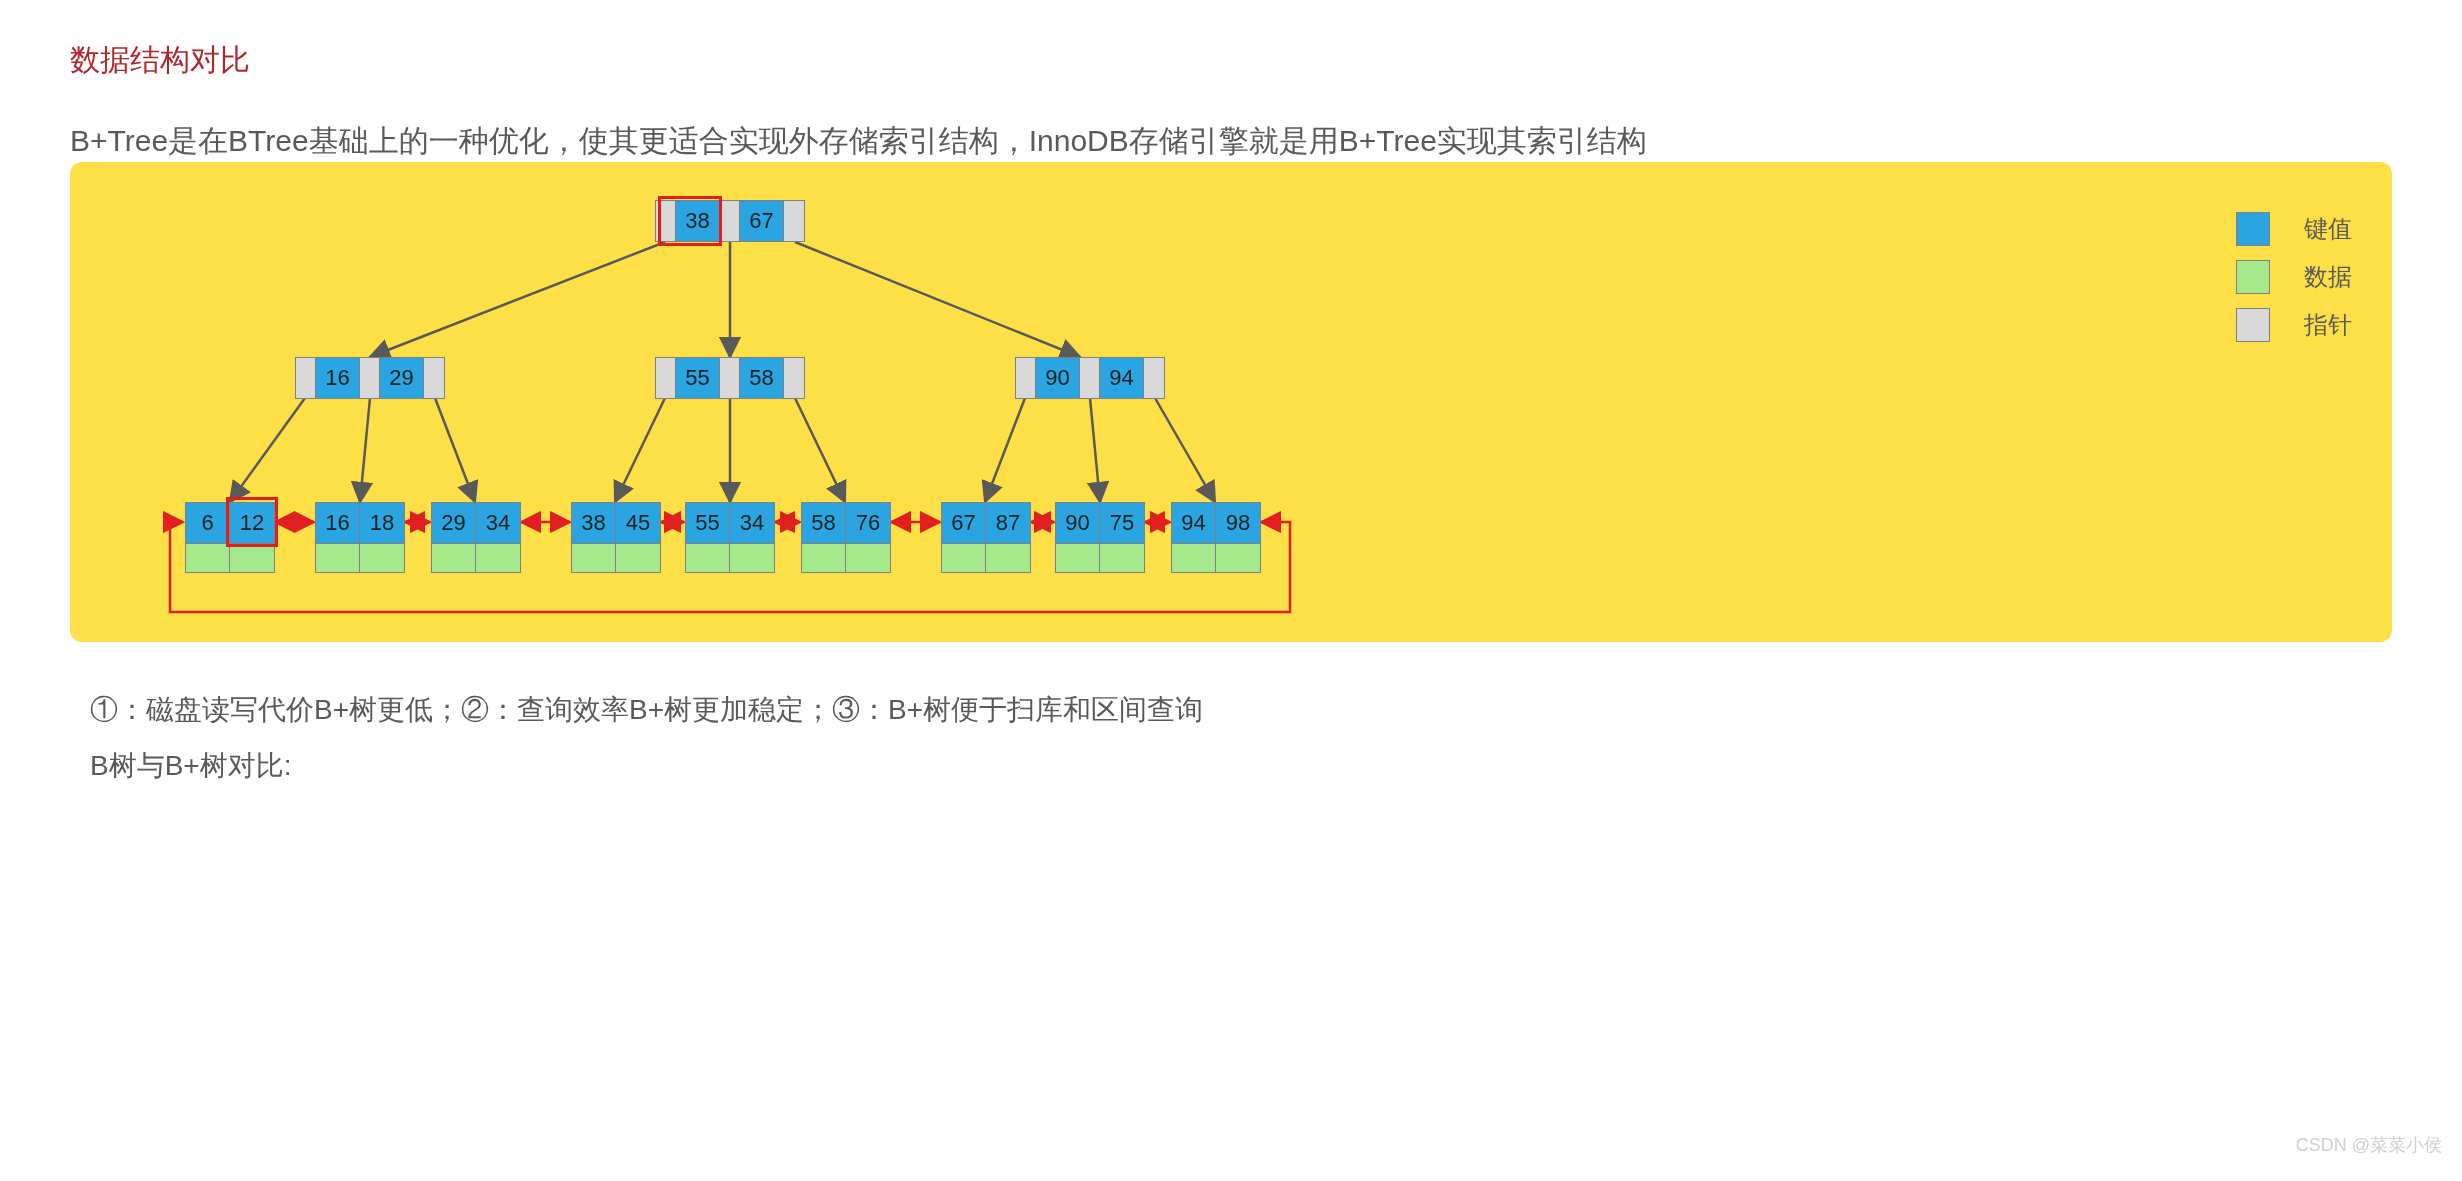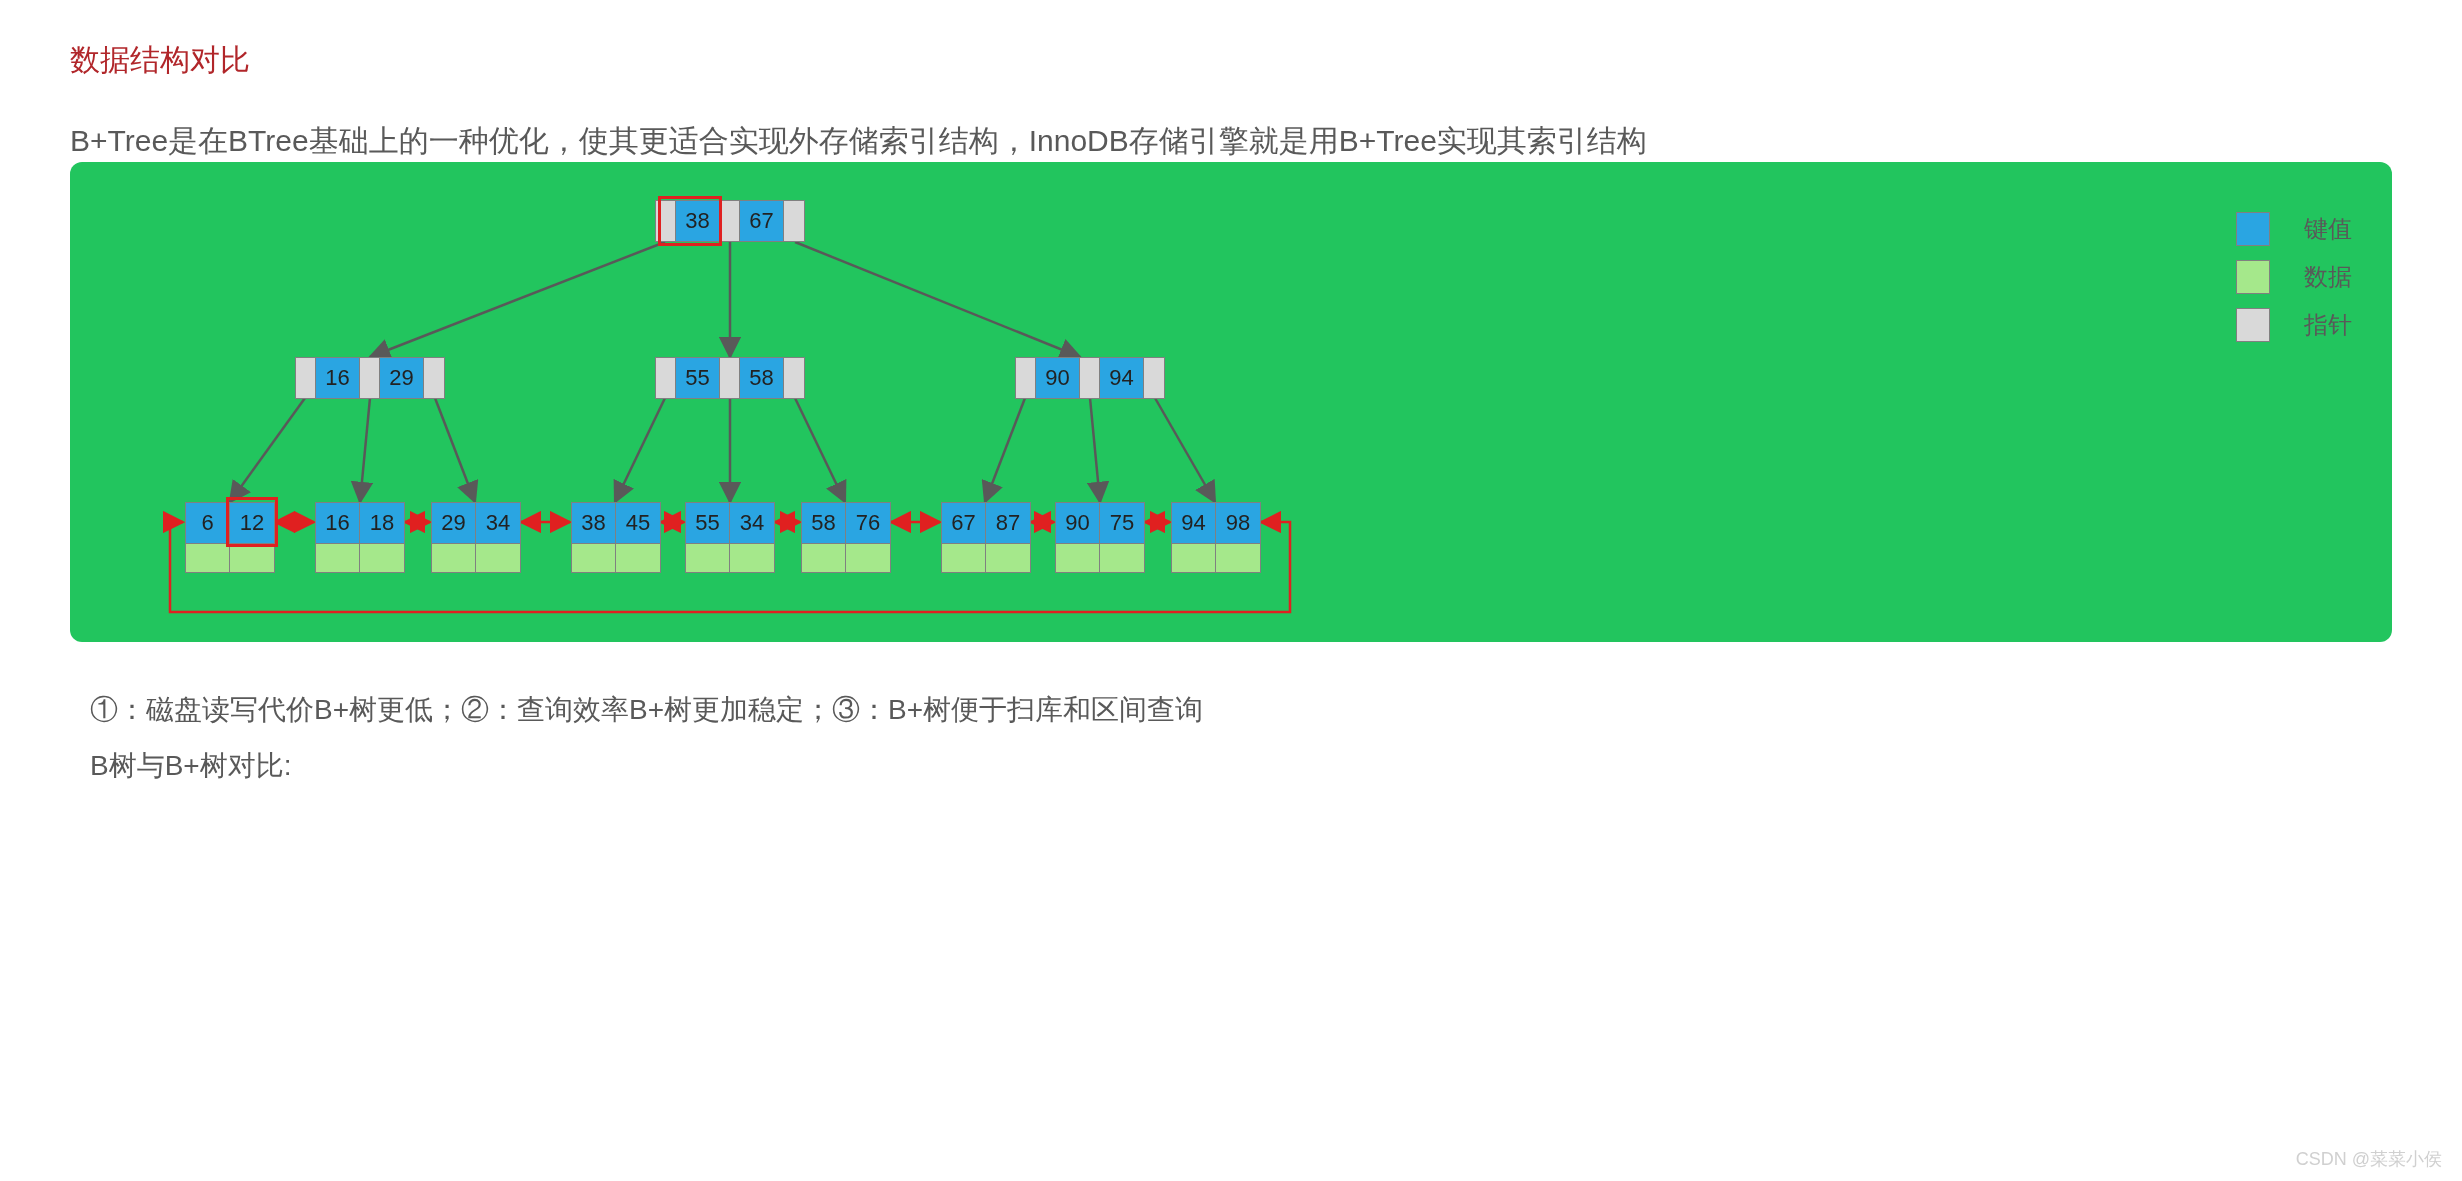--- a/index.html
+++ b/index.html
@@ -15,21 +15,21 @@
     color: #b1262a;
     font-size: 30px;
     font-weight: 400;
     margin-bottom: 40px;
   }
   .subtitle {
     color: #595959;
     font-size: 30px;
   }
   .diagram-box {
-    background: #22c55e;
+    background: #fde047;
     border-radius: 12px;
     width: 100%;
     height: 480px;
     position: relative;
     margin-bottom: 40px;
   }
   .legend {
     position: absolute;
     top: 50px;
     right: 40px;
@@ -94,21 +94,21 @@
 
   .footer {
     color: #595959;
     font-size: 28px;
     line-height: 2;
     padding-left: 20px;
   }
   .watermark {
     position: absolute;
     right: 20px;
-    bottom: 10px;
+    bottom: 24px;
     color: #d0d0d0;
     font-size: 18px;
   }
 </style>
 </head>
 <body>
 
 <div class="title">数据结构对比</div>
 <div class="subtitle">B+Tree是在BTree基础上的一种优化，使其更适合实现外存储索引结构，InnoDB存储引擎就是用B+Tree实现其索引结构</div>
 

